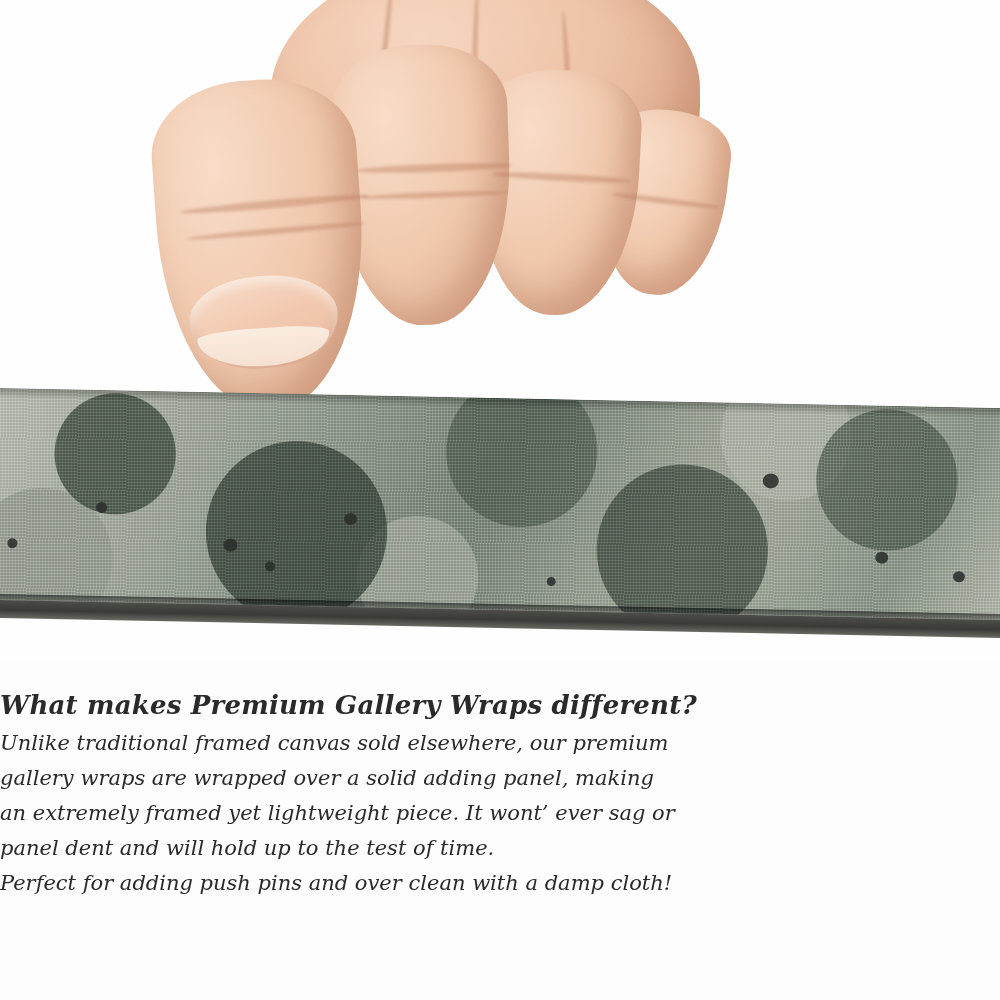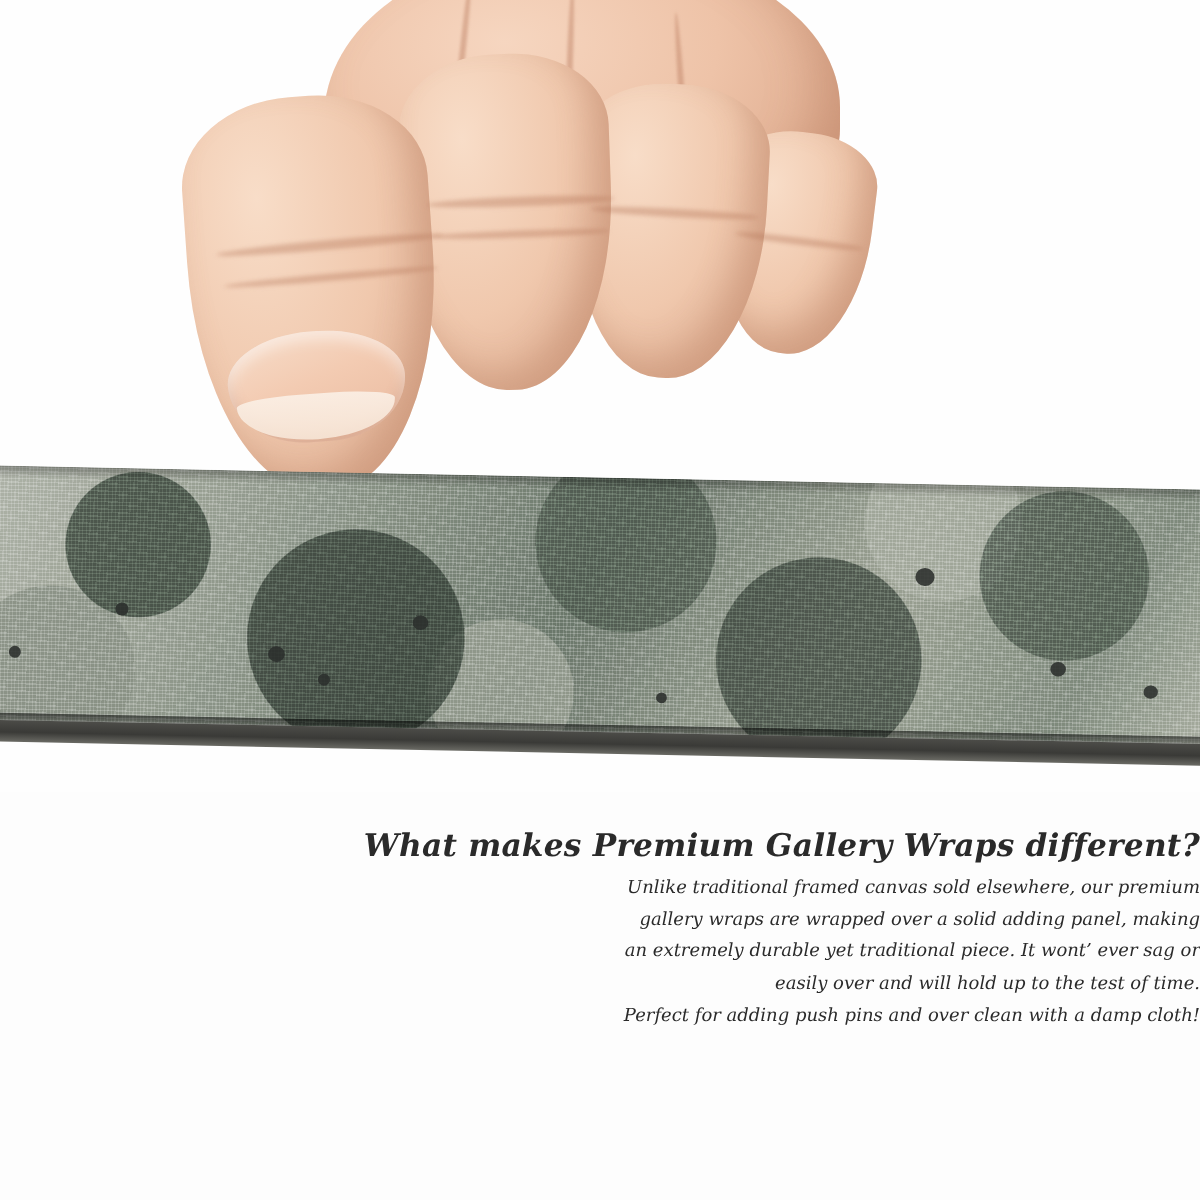--- a/index.html
+++ b/index.html
@@ -174,34 +174,34 @@
     height: 10px;
     background: linear-gradient(180deg, rgba(0,0,0,0.28), rgba(0,0,0,0));
   }
 
   
   .caption {
     position: absolute;
     left: 0;
     top: 690px;
     width: 1000px;
-    text-align: right;
+    text-align: left;
     font-family: "DejaVu Serif", serif;
     font-style: italic;
     color: #2a2a2a;
   }
   .caption-heading {
     font-size: 26px;
     font-weight: 700;
     letter-spacing: .2px;
     margin-bottom: 9px;
   }
   .caption-body p {
     margin: 0 0 6px 0;
-    font-size: 15px;
+    font-size: 21px;
     line-height: 1.38;
   }
 </style>
 </head>
 <body>
 
 <div class="page">
 
   <div class="photo">
 
@@ -245,19 +245,19 @@
       <div class="wrap-shadowline"></div>
       <div class="wrap-side"></div>
     </div>
   </div>
 
   <div class="caption">
     <div class="caption-heading">What makes Premium Gallery Wraps different?</div>
     <div class="caption-body">
       <p>Unlike traditional framed canvas sold elsewhere, our premium</p>
       <p>gallery wraps are wrapped over a solid adding panel, making</p>
-      <p>an extremely durable yet traditional piece. It wont’ ever sag or</p>
-      <p>easily over and will hold up to the test of time.</p>
+      <p>an extremely framed yet lightweight piece. It wont’ ever sag or</p>
+      <p>panel dent and will hold up to the test of time.</p>
       <p>Perfect for adding push pins and over clean with a damp cloth!</p>
     </div>
   </div>
 
 </div>
 
 </body></html>

